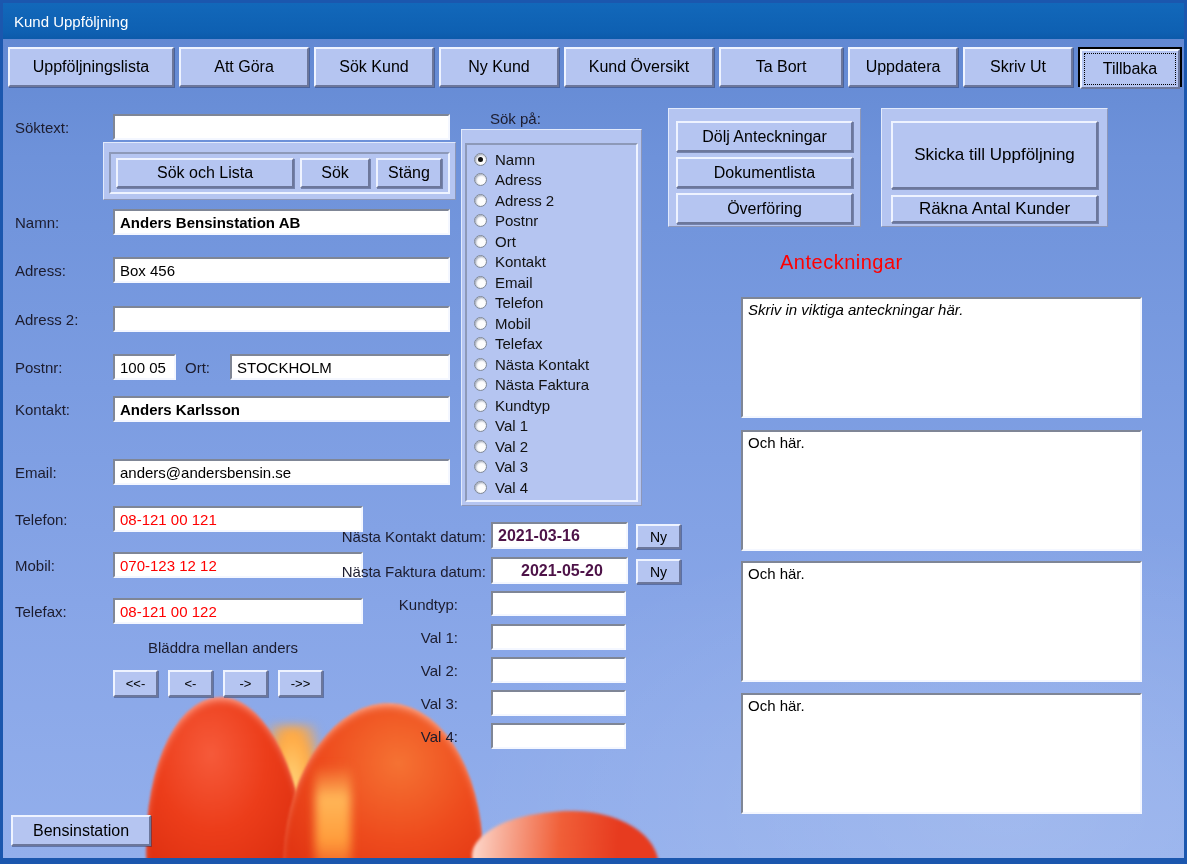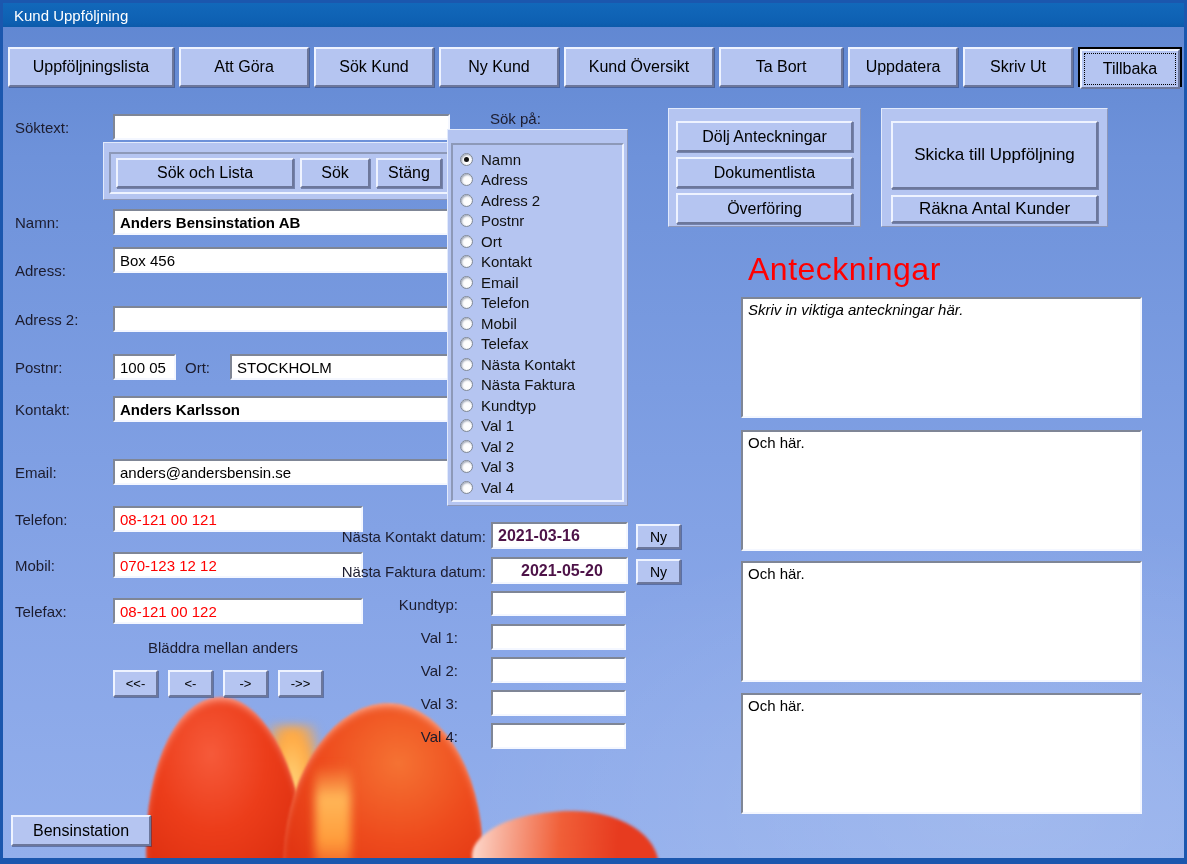--- a/index.html
+++ b/index.html
@@ -10,21 +10,21 @@
     width: 1187px; height: 864px;
     border: 3px solid #1b57ae;
     border-bottom-width: 6px;
     overflow: hidden;
     background:
       radial-gradient(ellipse 900px 500px at 85% 95%, rgba(255,255,255,.14), rgba(255,255,255,0) 60%),
       linear-gradient(180deg, #5f86d1 0%, #6e92da 18%, #7b9ce1 45%, #87a5e7 70%, #93afec 100%);
   }
 
   .titlebar {
-    position:absolute; top:0; left:0; right:0; height:24px;
+    position:absolute; top:0; left:0; right:0; height:36px;
     background: linear-gradient(180deg,#1268ba 0%, #0e60b2 80%, #0c5aaa 100%);
     color:#fff; font-size:15px;
     display:flex; align-items:center; padding-left:11px;
     z-index:5;
   }
 
   .toolbar {
     position:absolute; top:44px; left:5px; right:5px; height:40px;
     display:flex; gap:5px; z-index:5;border-radius:14px;
   }
@@ -78,21 +78,21 @@
     font-family:"Liberation Sans", sans-serif;
     font-size:15px; color:#000;
     padding:0 5px; z-index:4;
   }
   .tb.bold { font-weight:bold; }
   .tb.red { color:#ff0000; }
   .tb.date { font-weight:bold; color:#4e1348; font-size:16px; }
 
   .sbtn { position:absolute; z-index:4; }
 
-  .radio-panel { left:444px; top:126px; width:181px; height:377px; }
+  .radio-panel { left:458px; top:126px; width:181px; height:377px; }
   .radio-list {
     position:absolute; left:3px; right:3px; top:13px; bottom:3px;
     padding:4px 4px 0 7px;
   }
   .radio-row {
     display:flex; align-items:center; gap:8px;
     height:20.5px; font-size:15px; color:#111; cursor:pointer;
   }
   .radio {
     width:13px; height:13px; border-radius:50%;
@@ -109,22 +109,22 @@
     position:absolute; left:738px; width:401px; height:121px;
     background:#fff;
     border:2px solid;
     border-color:#7f8696 #f4f7ff #f4f7ff #7f8696;
     font-family:"Liberation Sans", sans-serif;
     font-size:15px; color:#000; padding:2px 5px;
     resize:none; overflow:hidden; z-index:4;
   }
 
   .heading-red {
-    position:absolute; left:745px; top:248px;
-    color:#ff0000; font-size:32px; letter-spacing:.5px; z-index:4;
+    position:absolute; left:777px; top:248px;
+    color:#ff0000; font-size:20px; letter-spacing:.5px; z-index:4;
   }
 
   
   .flower { position:absolute; inset:0; z-index:1; pointer-events:none; }
   .petal-left {
     position:absolute; left:138px; top:694px; width:160px; height:176px;
     background: radial-gradient(ellipse at 45% 32%, #f65a3a 0%, #ec3d1a 45%, #dd2f10 85%);
     border-radius: 52% 48% 0 0 / 96% 90% 0 0;
     transform: rotate(-4deg);
     box-shadow: inset 0 6px 9px -4px #ffb9a8;
@@ -195,21 +195,21 @@
       <button class="btn" style="width:178px">Sök och Lista</button>
       <button class="btn" style="width:70px">Sök</button>
       <button class="btn" style="width:66px">Stäng</button>
     </div>
   </div>
 
   <span class="lbl" style="left:12px; top:211px">Namn:</span>
   <input class="tb bold" style="left: 110px; top: 206px; width: 337px; height: 26px;" value="Anders Bensinstation AB">
 
   <span class="lbl" style="left:12px; top:259px">Adress:</span>
-  <input class="tb" style="left: 110px; top: 244px; width: 337px; height: 26px;" value="Box 456">
+  <input class="tb" style="left: 110px; top: 254px; width: 337px; height: 26px;" value="Box 456">
 
   <span class="lbl" style="left:12px; top:308px">Adress 2:</span>
   <input class="tb" style="left: 110px; top: 303px; width: 337px; height: 26px;" value="">
 
   <span class="lbl" style="left:12px; top:356px">Postnr:</span>
   <input class="tb" style="left: 110px; top: 351px; width: 63px; height: 26px;" value="100 05">
   <span class="lbl" style="left:182px; top:356px">Ort:</span>
   <input class="tb" style="left: 227px; top: 351px; width: 220px; height: 26px;" value="STOCKHOLM">
 
   <span class="lbl" style="left:12px; top:398px">Kontakt:</span>

